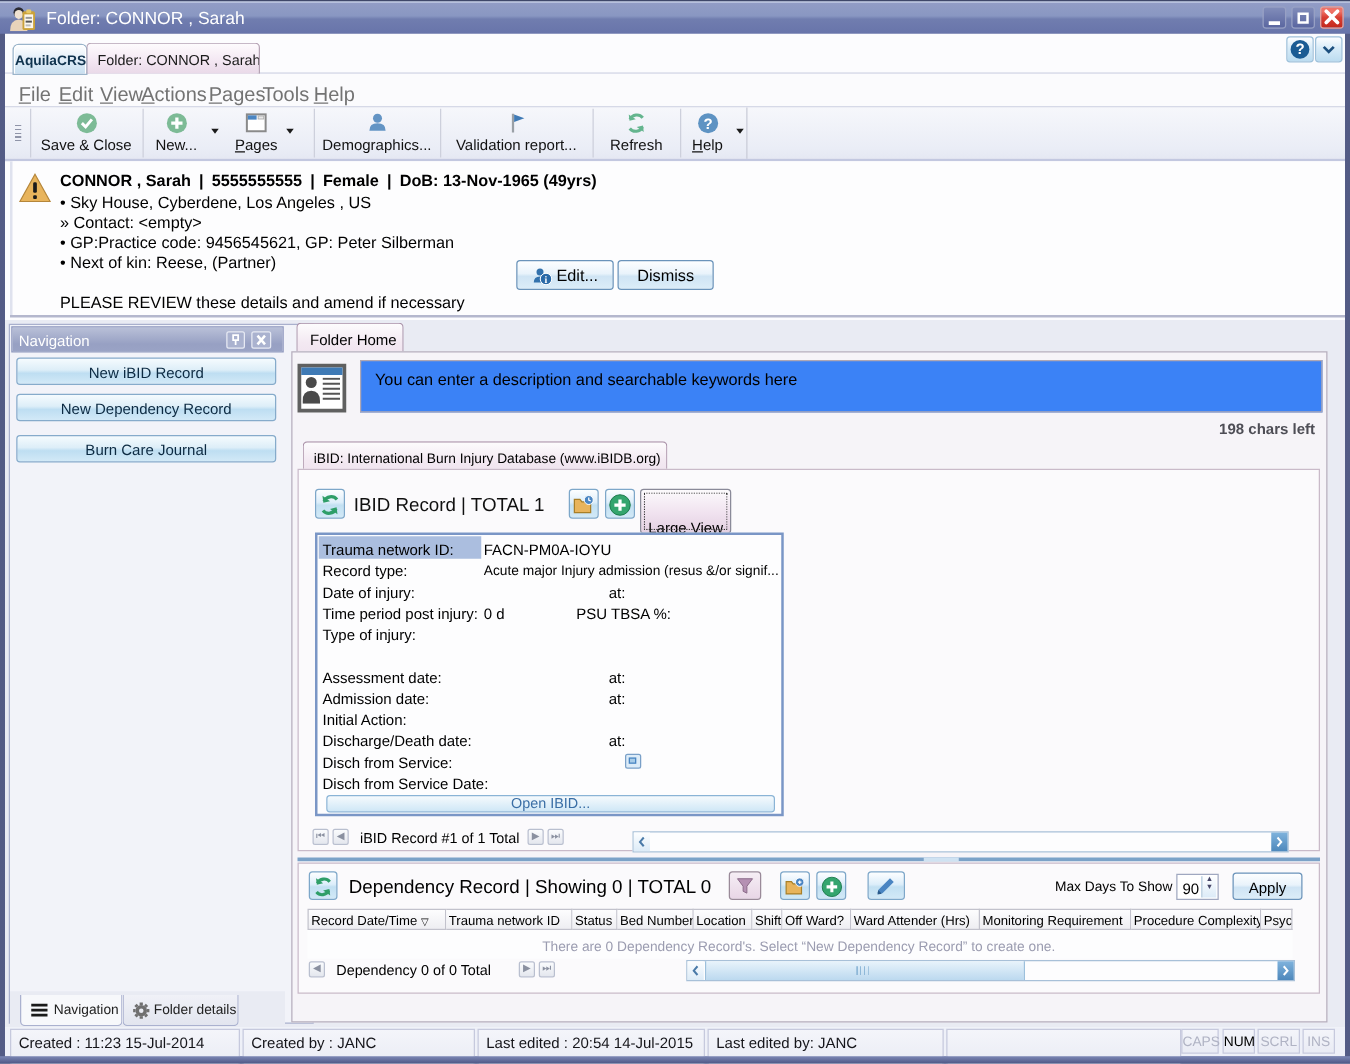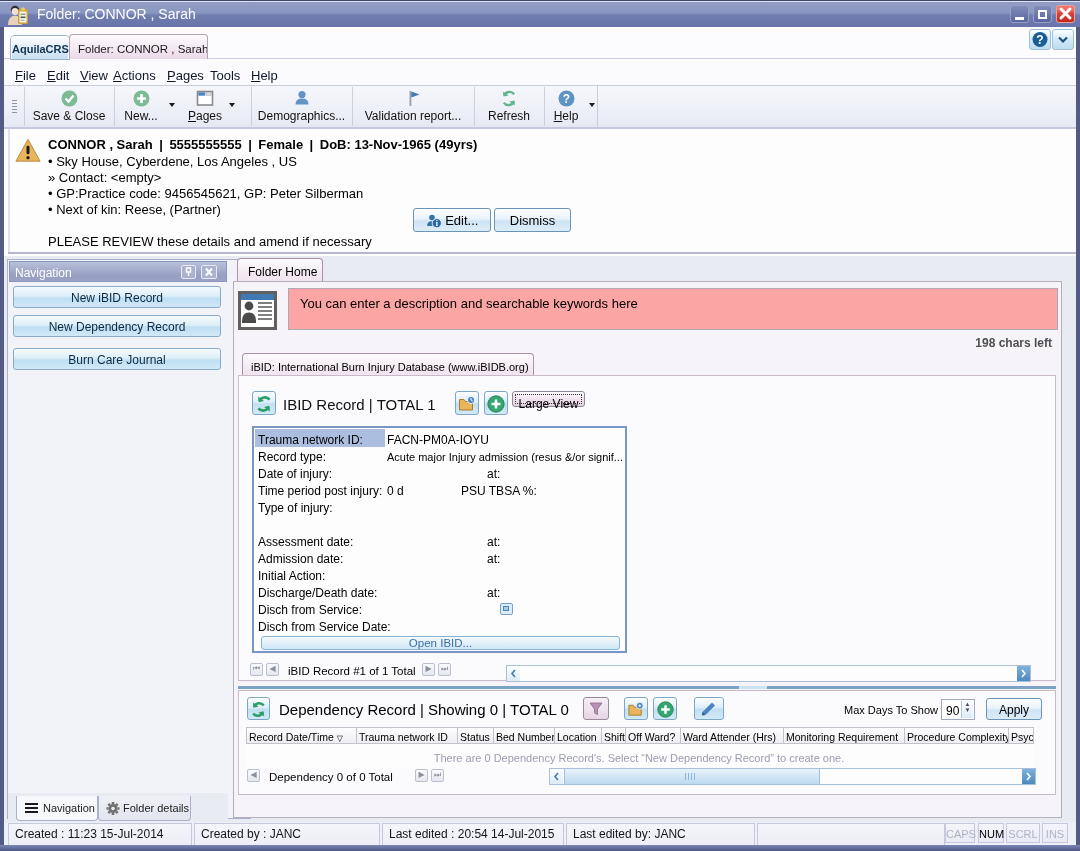--- a/index.html
+++ b/index.html
@@ -26,21 +26,21 @@
 #tab-folder { left:65px; top:7px; height:25px; width:139px; white-space:nowrap; font-size:11.5px; overflow:hidden; background:linear-gradient(#fdfbfd,#f3e6f2 60%,#e9d9e8);
   color:#1a1a1a; border-color:#b5a2b4; z-index:2; padding:8px 0 0 8px; }
 #tabline { position:absolute; left:0; top:31px; width:1072px; height:1px; background:#c9cddf; }
 .helpbtn { position:absolute; top:2px; width:22px; height:21px; border:1px solid #9dc0da; border-radius:3px;
   background:linear-gradient(#fdfeff,#d7ebf8 45%,#bcdcf0); }
 #helpbtn1 { right:25px; }
 #helpbtn2 { right:2px; }
 
 
 #menubar { position:absolute; left:0; top:32px; width:1072px; height:26px; background:#fbfbfd; }
-.menuitem { position:absolute; top:9px; font-size:13px; color:#0f172a; }
+.menuitem { position:absolute; top:9px; font-size:16px; color:#737373; }
 .menuitem u { text-decoration:underline; }
 #menuline { position:absolute; left:0; top:58px; width:1072px; height:1px; background:#c9cddf; }
 
 
 #toolbar { position:absolute; left:0; top:59px; width:1072px; height:41px;
   background:linear-gradient(#f6f7fb,#eaedf6 80%,#e5e8f3); }
 #toolbar .edge { position:absolute; left:593px; top:0; width:1px; height:41px; background:#c9cbd8; }
 #toolbarline { position:absolute; left:0; top:100px; width:1072px; height:2px; background:#c3c8e0; }
 .tbsep { position:absolute; top:1px; height:39px; width:1px; background:#cdd0dc; }
 .tbbtn { position:absolute; top:0; height:41px; text-align:center; font-size:12px; color:#111; }
@@ -77,33 +77,33 @@
 #navtab2 { left:90px; width:93px; font-size:11px !important; padding-left:24px; background:linear-gradient(#f0f1f7,#e2e5ef); }
 
 
 #main { position:absolute; left:229px; top:2px; width:834px; height:563px; }
 #folderhome-tab { position:absolute; left:4px; top:0; width:86px; height:24px; background:linear-gradient(#fdfcfd,#f3e9f2 65%,#f0e4ef);
   border:1px solid #ab92a9; border-bottom:none; border-radius:4px 4px 0 0; font-size:12px; padding:6px 0 0 10px; }
 #mainpanel { position:absolute; left:0; top:23px; width:829px; height:537px; background:#f6f4f8; border:1px solid #b5aebd; }
 
 
 #desc-icon { position:absolute; left:4px; top:9px; width:39px; height:39px; background:#fff; border:3px solid #606060; }
-#desc-box { position:absolute; left:54px; top:6px; width:770px; height:42px; background:#fca5a5; border:1px solid #afa7b3; font-size:13px; padding:7px 0 0 11px; }
+#desc-box { position:absolute; left:54px; top:6px; width:770px; height:42px; background:#3b82f6; border:1px solid #afa7b3; font-size:13px; padding:7px 0 0 11px; }
 #chars-left { position:absolute; right:9px; top:54px; font-size:12px; font-weight:bold; color:#4e4e56; }
 
 
 #ibid-tab { position:absolute; left:8px; top:71px; width:292px; height:23px; white-space:nowrap; font-size:11px !important; background:linear-gradient(#fdfcfd,#f3e9f2 65%,#f0e4ef);
   border:1px solid #ab92a9; border-bottom:none; border-radius:4px 4px 0 0; padding:7px 0 0 8px; }
 #ibid-panel { position:absolute; left:4px; top:93px; width:818px; height:306px; background:#fbfafc; border:1px solid #c9bac9; }
 
 .sqbtn { position:absolute; width:24px; height:24px; border:1px solid #7da7c9; border-radius:3px;
   background:linear-gradient(#fdfeff,#ddeefa 45%,#c2e0f2 55%,#d2e9f7); }
 .sqbtn svg { display:block; margin:3px auto; }
-#lv-btn { position:absolute; left:273px; top:15px; width:73px; height:16px; border:1px solid #8a8a99; border-radius:3px;
-  background:linear-gradient(#fcfafc,#f0e2ef 55%,#e3d0e1); font-size:12px; text-align:center; padding-top:5px; }
+#lv-btn { position:absolute; left:273px; top:15px; width:73px; height:36px; border:1px solid #8a8a99; border-radius:3px;
+  background:linear-gradient(#fcfafc,#f0e2ef 55%,#e3d0e1); font-size:12px; text-align:center; padding-top:23px; }
 #lv-btn i { position:absolute; inset:2px; border:1px dotted #333; border-radius:1px; font-style:normal; }
 #ibid-hdr-text { position:absolute; left:44px; top:20px; font-size:15px; color:#101010; }
 
 
 #card { position:absolute; left:13px; top:50px; width:375px; height:227px; background:#fdfdfe; border:2px solid #7a96c6; }
 .crow { position:absolute; left:0; width:371px; height:17px; font-size:12px; white-space:nowrap; overflow:hidden; }
 .crow .lab { position:absolute; left:4px; top:2px; }
 .crow .val { position:absolute; left:133px; top:2px; right:2px; overflow:hidden; text-overflow:ellipsis; white-space:nowrap; }
 .crow .at { position:absolute; left:233px; top:2px; }
 #card .hl { position:absolute; left:1px; top:1px; width:130px; height:18px; background:#abbedf; }

